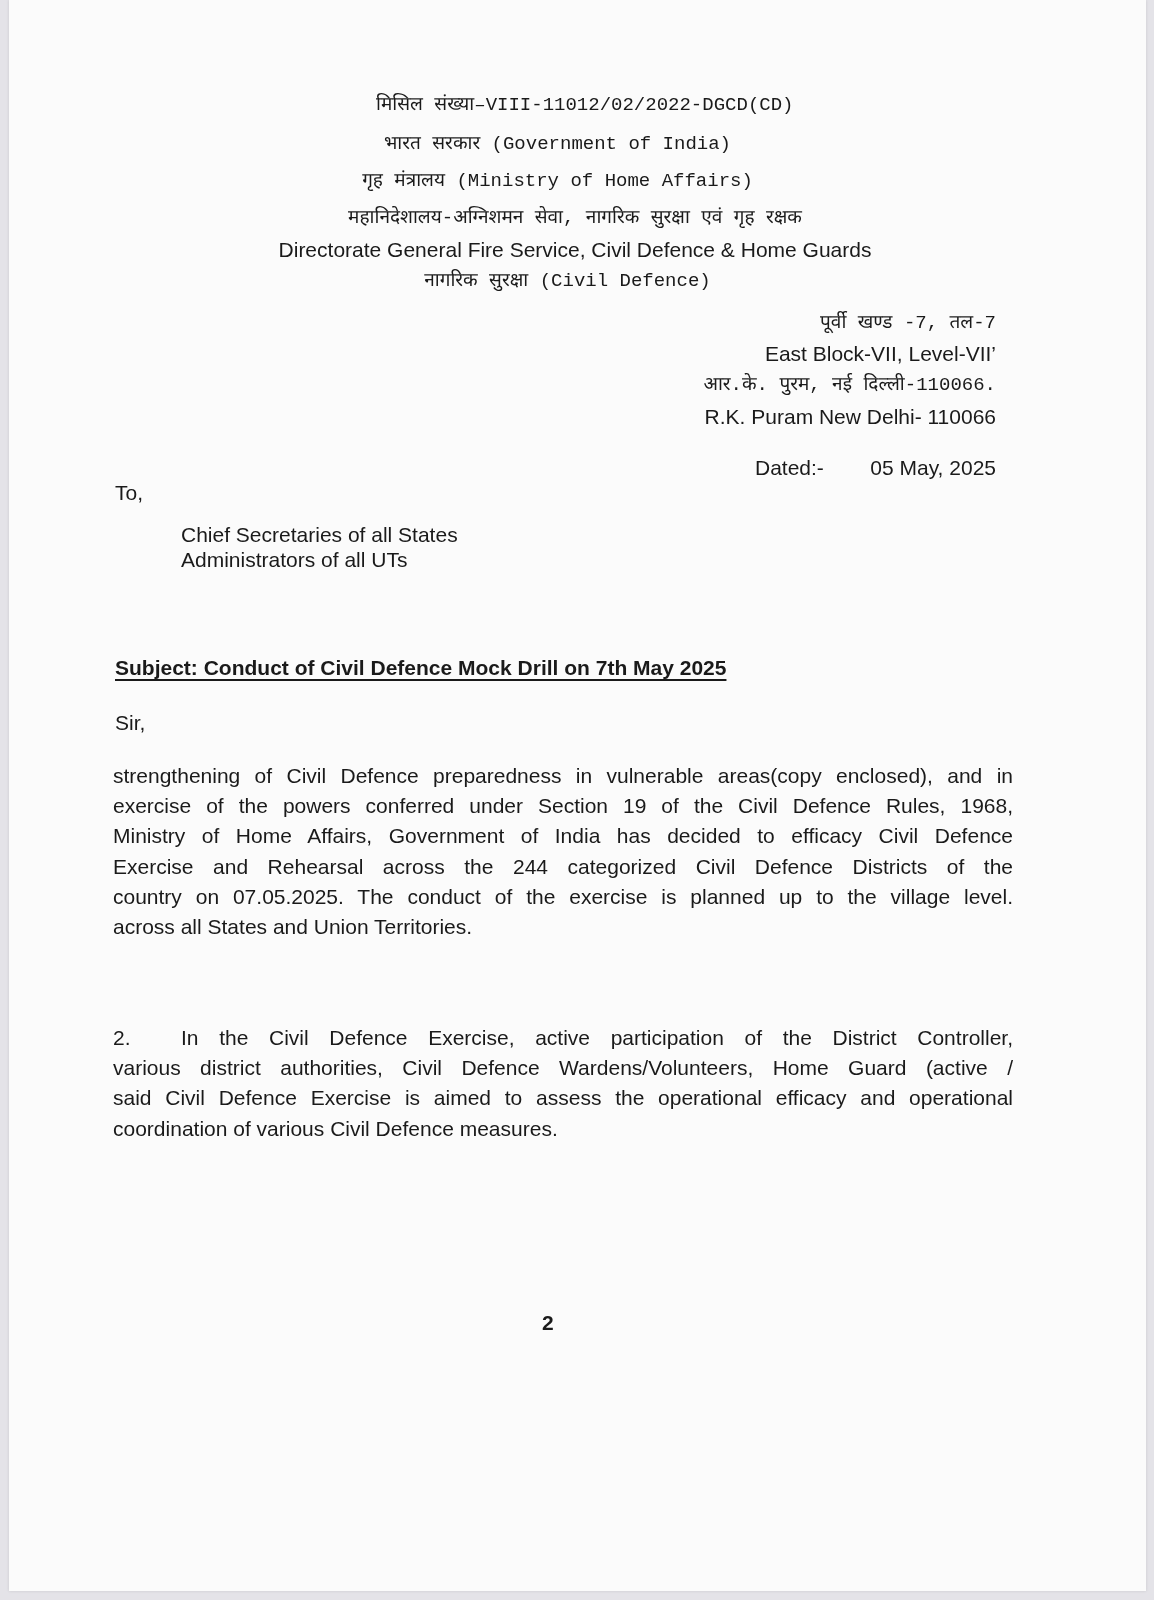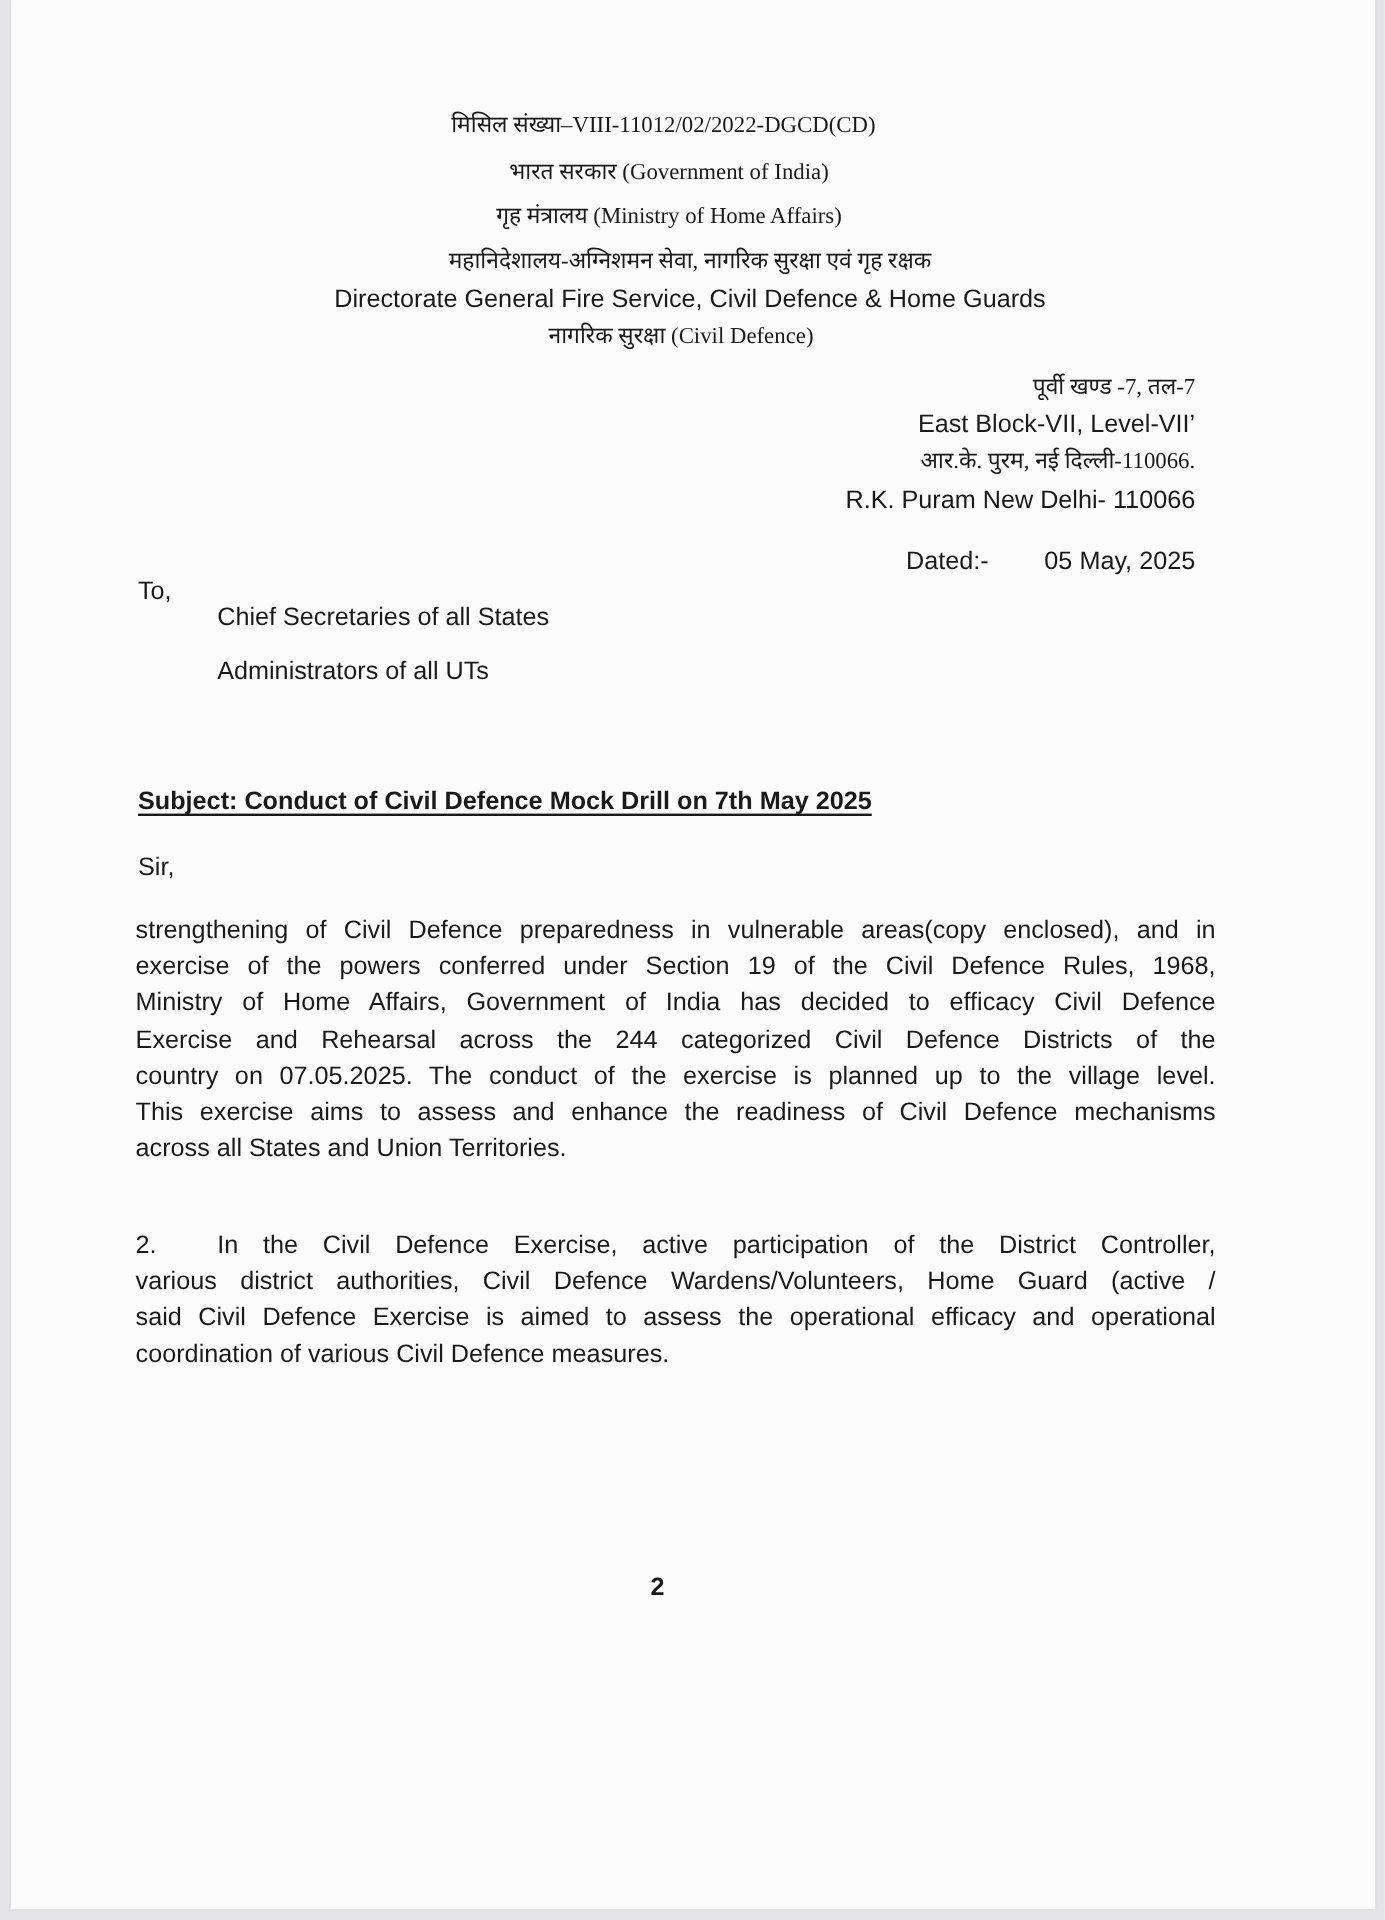--- a/index.html
+++ b/index.html
@@ -11,21 +11,21 @@
       color: #1a1a1a;
     }
     .page {
       position: absolute; left: 9px; top: 0; width: 1137px; height: 1591px;
       background: #fbfbfb;
       box-shadow: 0 0 3px rgba(0,0,0,0.12);
     }
     .t { position: absolute; white-space: nowrap; font-size: 21px; line-height: 26px; }
     .c { left: 0; right: 0; text-align: center; }
     .r { }
-    .dev { font-family: Liberation Serif, serif; font-size: 19px; }
+    .dev { font-family: Liberation Mono, monospace; font-size: 19px; }
     .hdr1 { top: 92px; left: 367px; }
     .hdr2 { top: 131px; }
     .hdr3 { top: 168px; }
     .hdr4 { top: 205px; }
     .hdr5 { top: 237px; }
     .hdr6 { top: 268px; }
     .addr { right: 150px; }
     .justify {
       position: absolute; left: 113px; width: 900px;
       font-size: 21px; line-height: 30.2px; text-align: justify;
@@ -50,34 +50,33 @@
 
   <div class="t r dev addr" style="top:310px">पूर्वी खण्ड -7, तल-7</div>
   <div class="t r addr" style="top:341px">East Block-VII, Level-VII’</div>
   <div class="t r dev addr" style="top:372px">आर.के. पुरम, नई दिल्ली-110066.</div>
   <div class="t r addr" style="top:404px">R.K. Puram New Delhi- 110066</div>
 
   <div class="t" style="top:455px; left:746px">Dated:-</div>
   <div class="t r addr" style="top:455px">05 May, 2025</div>
 
   <div class="t" style="top:480px; left:106px">To,</div>
-  <div class="t" style="top:502px; left:172px">Chief Secretaries of all States</div>
+  <div class="t" style="top:522px; left:172px">Chief Secretaries of all States</div>
   <div class="t" style="top:547px; left:172px">Administrators of all UTs</div>
 
   <div class="t subject" style="top:655px; left:106px">Subject: Conduct of Civil Defence Mock Drill on 7th May 2025</div>
 
   <div class="t" style="top:710px; left:106px">Sir,</div>
 
   <div class="justify" style="top:761px; left:104px">
     <span class="ln">strengthening of Civil Defence preparedness in vulnerable areas(copy enclosed), and in</span>
     <span class="ln">exercise of the powers conferred under Section 19 of the Civil Defence Rules, 1968,</span>
     <span class="ln">Ministry of Home Affairs, Government of India has decided to efficacy Civil Defence</span>
     <span class="ln">Exercise and Rehearsal across the 244 categorized Civil Defence Districts of the</span>
     <span class="ln">country on 07.05.2025. The conduct of the exercise is planned up to the village level.</span>
-    <span class="ln">This exercise aims to assess and enhance the readiness of Civil Defence mechanisms</span>
     <span class="ln last">across all States and Union Territories.</span>
   </div>
 
   <div class="justify" style="top:1023px; left:104px">
     <span class="ln"><span style="display:inline-block; width:68px; text-align:left">2.</span><span>In the Civil Defence Exercise, active participation of the District Controller,</span></span>
     <span class="ln">various district authorities, Civil Defence Wardens/Volunteers, Home Guard (active /</span>
     <span class="ln">said Civil Defence Exercise is aimed to assess the operational efficacy and operational</span>
     <span class="ln last">coordination of various Civil Defence measures.</span>
   </div>
 

